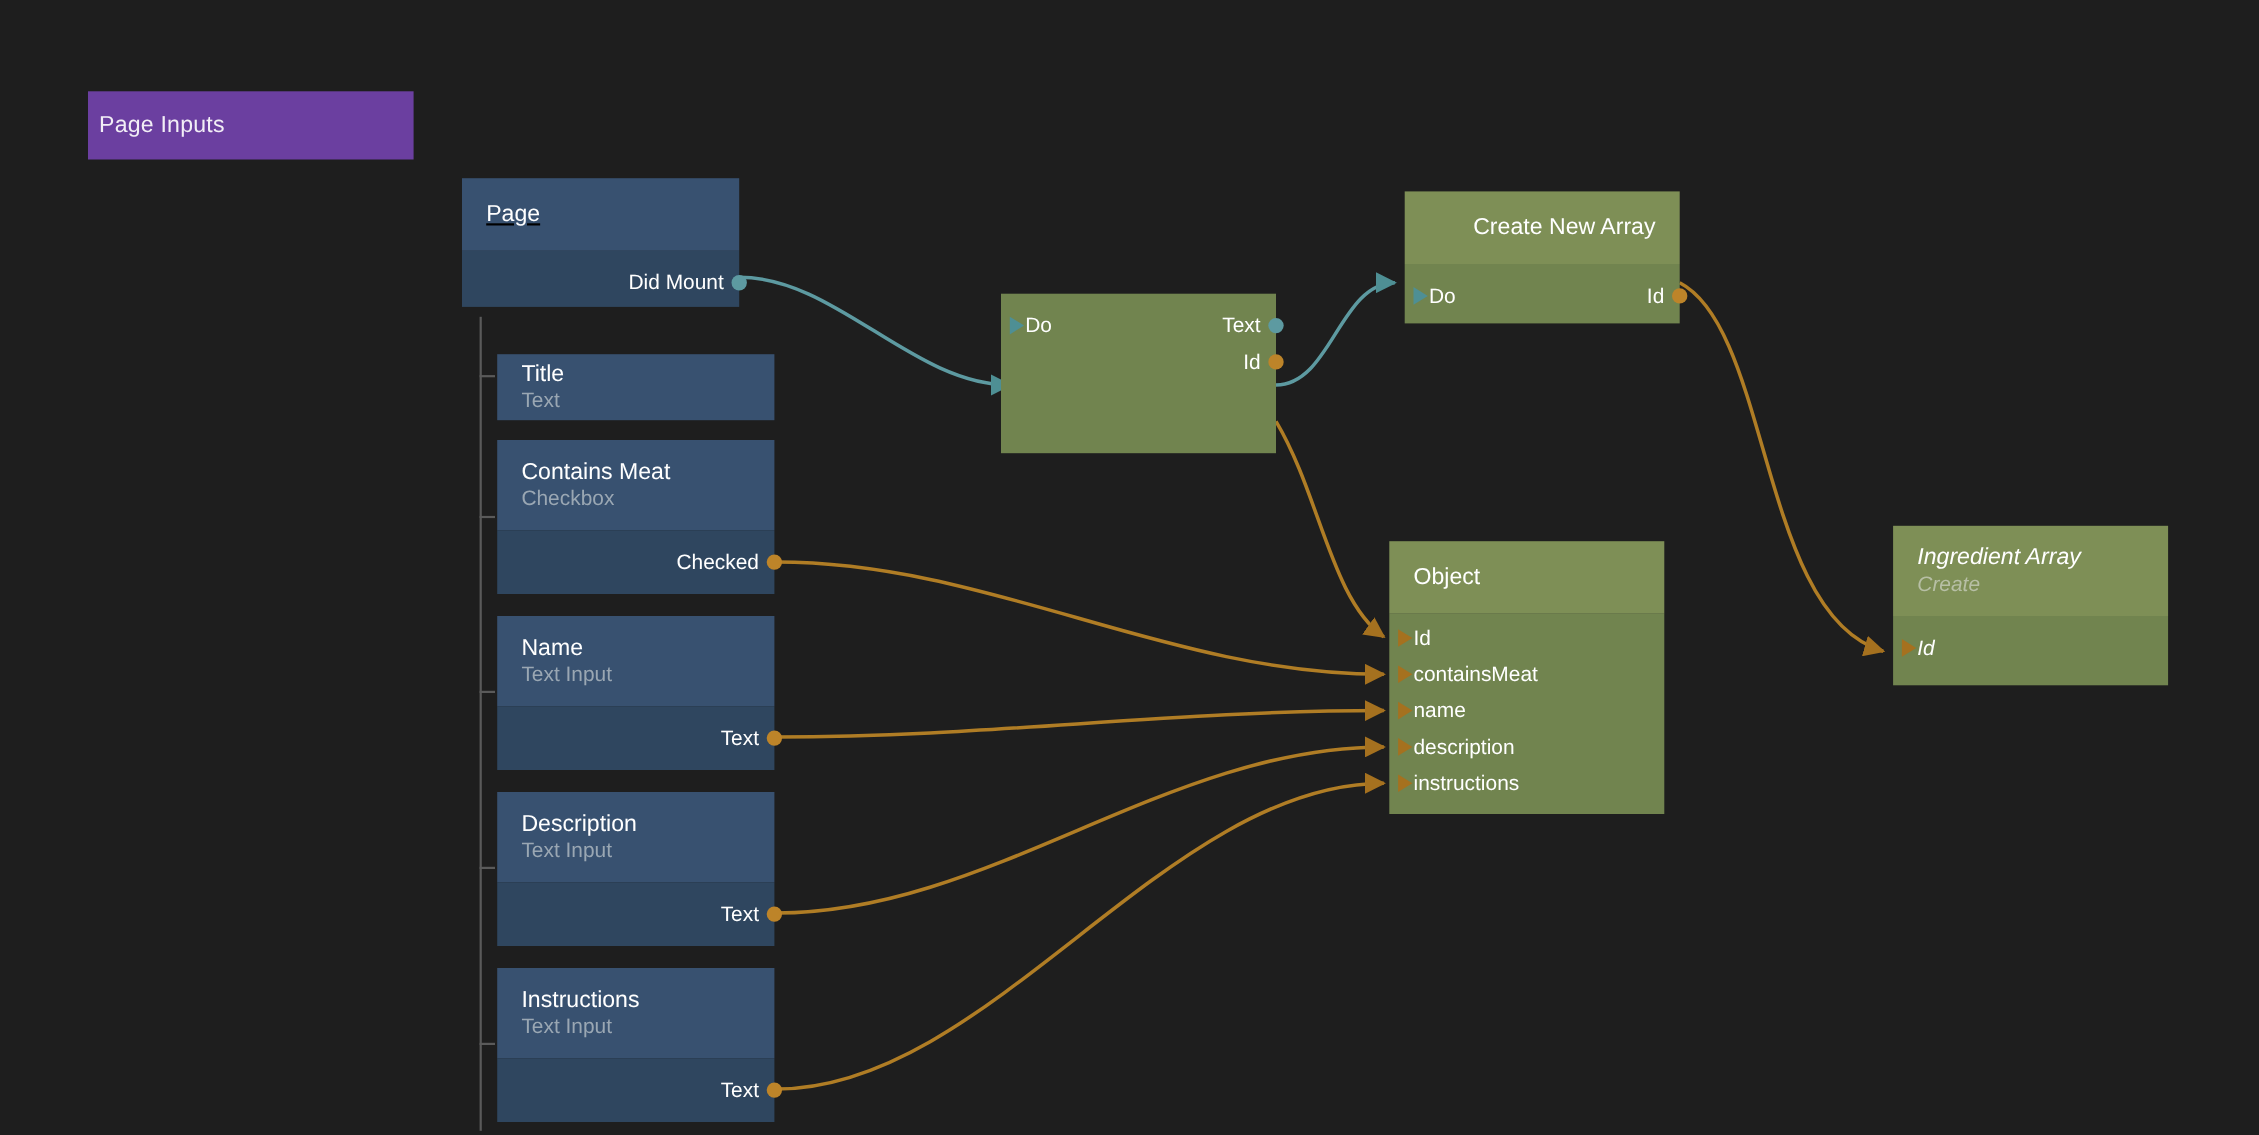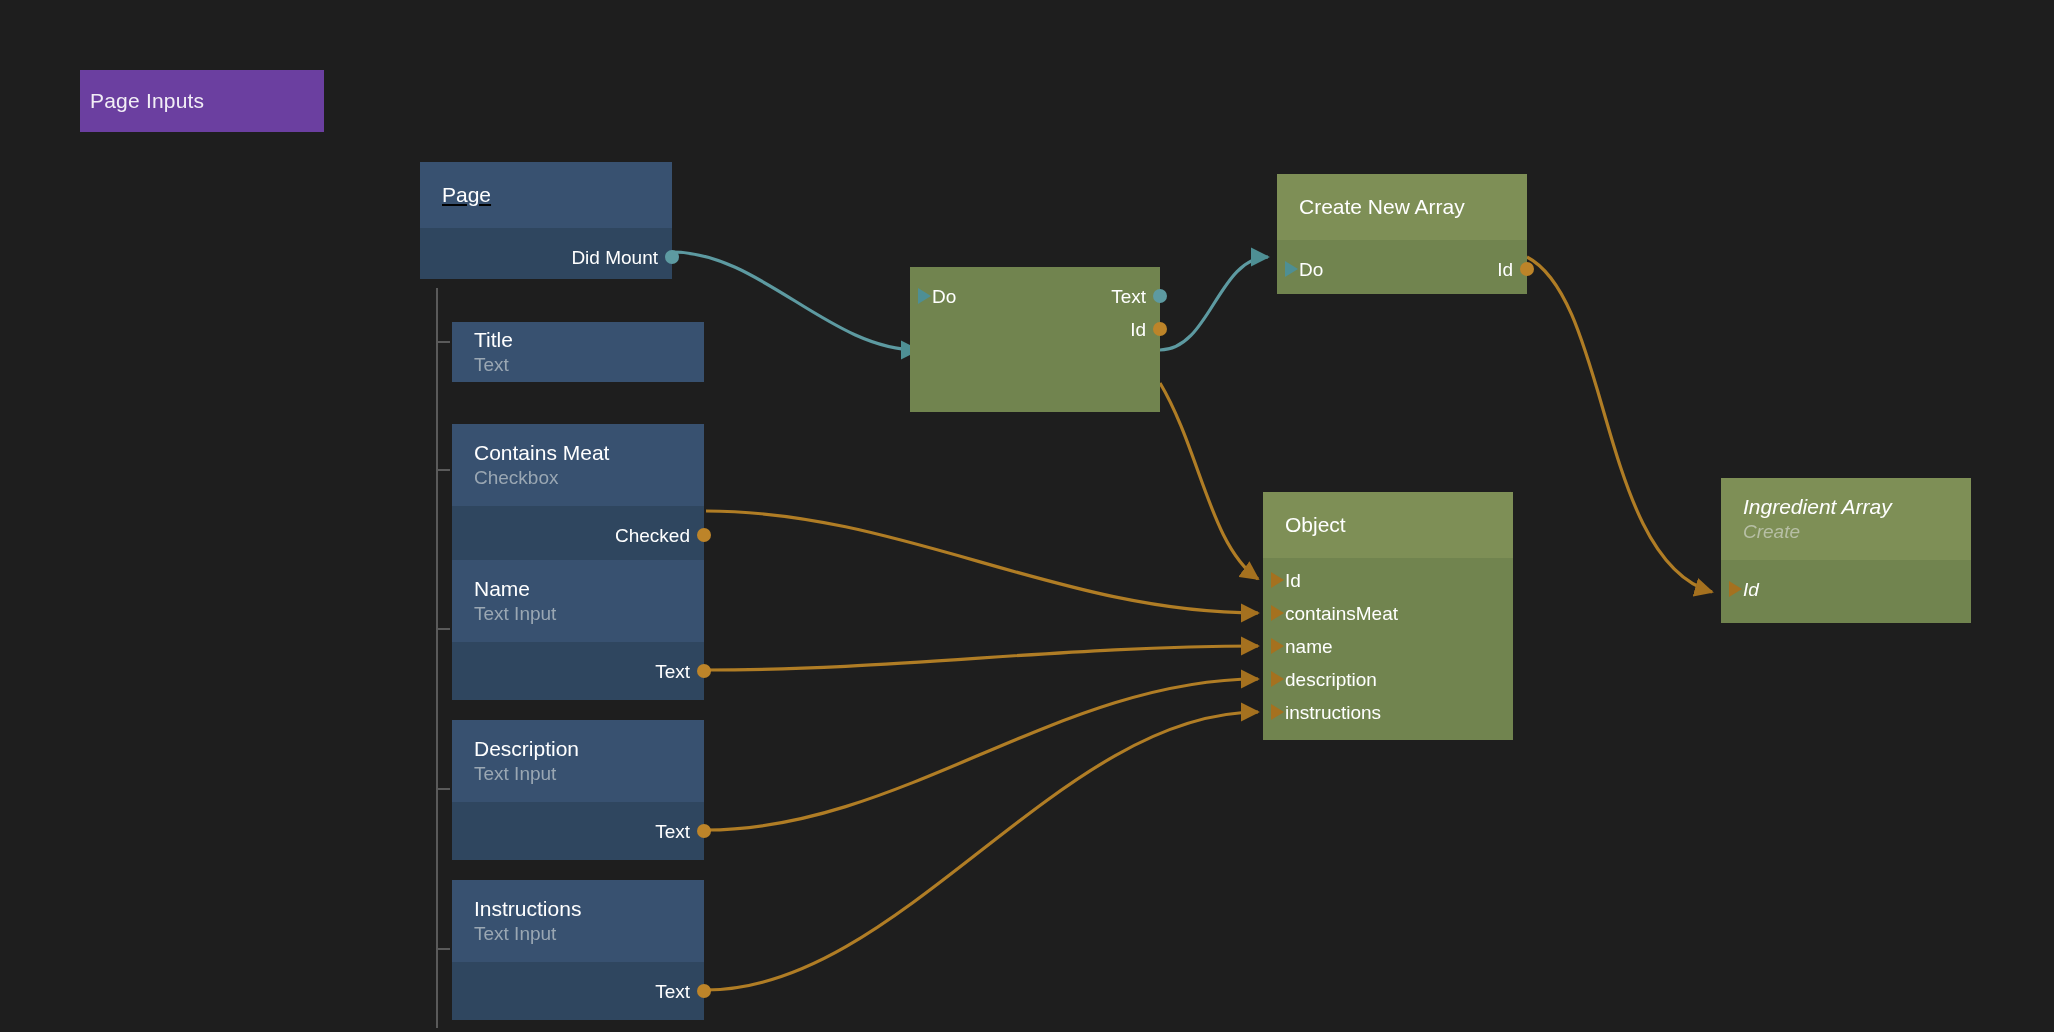--- a/index.html
+++ b/index.html
@@ -164,21 +164,21 @@
 
     <path d="M 706 511 C 900 511, 1060 613, 1258 613" fill="none" stroke="#b07d25" stroke-width="3.2" marker-end="url(#arrow-orange)"></path>
 
     <path d="M 706 670 C 900 670, 1060 646, 1258 646" fill="none" stroke="#b07d25" stroke-width="3.2" marker-end="url(#arrow-orange)"></path>
 
     <path d="M 706 830 C 900 830, 1060 679, 1258 679" fill="none" stroke="#b07d25" stroke-width="3.2" marker-end="url(#arrow-orange)"></path>
 
     <path d="M 706 990 C 900 990, 1060 712, 1258 712" fill="none" stroke="#b07d25" stroke-width="3.2" marker-end="url(#arrow-orange)"></path>
   </svg>
 
-  <div class="group-label" style="left:80px; top:70px; width:244px; height:62px; background:#6b3fa0;padding-left:10px;">
+  <div class="group-label" style="left:80px; top:83px; width:296px; height:62px; background:#6b3fa0;padding-left:10px;">
     <span>Page Inputs</span>
   </div>
 
   <div class="tree-line" style="left:436px; top:288px; height:740px;"></div>
   <div class="tree-stub" style="left:436px; top:341px;"></div>
   <div class="tree-stub" style="left:436px; top:469px;"></div>
   <div class="tree-stub" style="left:436px; top:628px;"></div>
   <div class="tree-stub" style="left:436px; top:788px;"></div>
   <div class="tree-stub" style="left:436px; top:948px;"></div>
 
@@ -194,21 +194,21 @@
     </div>
   </div>
 
   <div class="node blue flat" style="left:452px; top:300px; width:252px; height:82px;">
     <div class="node-header" style="height:82px;margin-top:22px;">
       <div class="node-title">Title</div>
       <div class="node-subtitle">Text</div>
     </div>
   </div>
 
-  <div class="node blue" style="left:452px; top:400px; width:252px; height:140px;margin-top:24px;">
+  <div class="node blue" style="left:452px; top:400px; width:252px; height:140px;">
     <div class="node-header" style="height:82px;">
       <div class="node-title">Contains Meat</div>
       <div class="node-subtitle">Checkbox</div>
     </div>
     <div class="node-body">
       <div class="port out" style="top:18px; width:100%; padding-right:14px;">
         <span class="port-label">Checked</span>
         <span class="port-dot orange" style="top:4px;"></span>
       </div>
     </div>
@@ -264,21 +264,21 @@
         <span class="port-dot teal" style="top:4px;"></span>
       </div>
       <div class="port out" style="top:51px; width:100%; padding-right:14px;">
         <span class="port-label">Id</span>
         <span class="port-dot orange" style="top:4px;"></span>
       </div>
     </div>
   </div>
 
   <div class="node green" style="left:1277px; top:174px; width:250px; height:120px;">
-    <div class="node-header" style="height:66px;">
+    <div class="node-header" style="height:66px;align-items:flex-end;">
       <div class="node-title">Create New Array</div>
     </div>
     <div class="node-body">
       <div class="port in" style="top:18px;">
         <span class="port-arrow teal" style="top:3px;"></span>
         <span class="port-label">Do</span>
       </div>
       <div class="port out" style="top:18px; width:100%; padding-right:14px;">
         <span class="port-label">Id</span>
         <span class="port-dot orange" style="top:4px;"></span>

